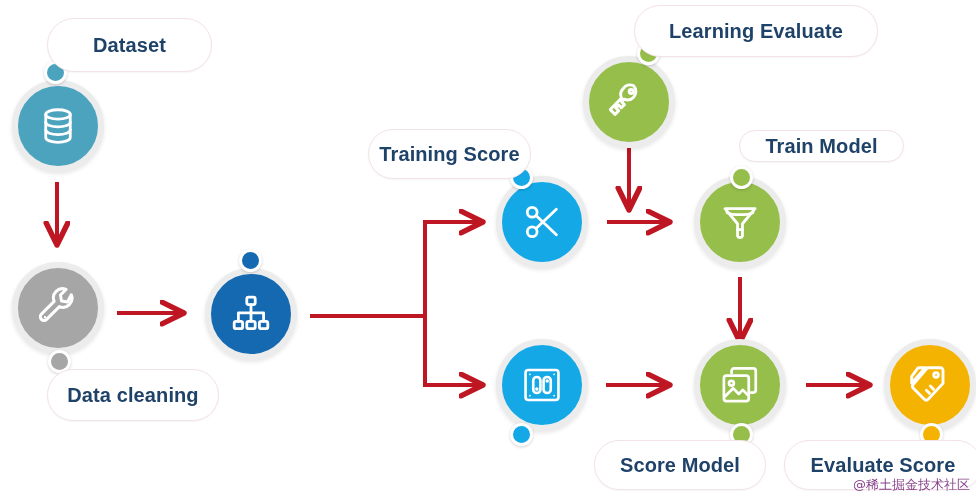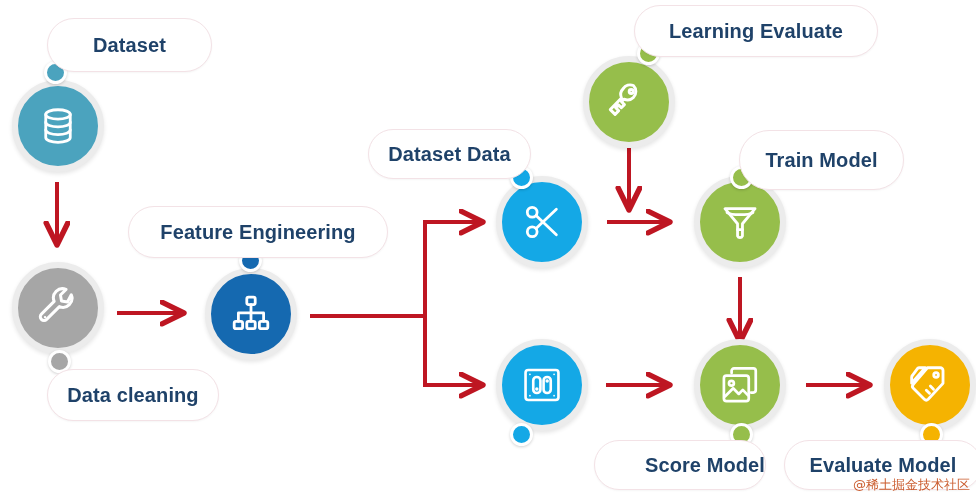--- a/index.html
+++ b/index.html
@@ -64,21 +64,21 @@
     letter-spacing: 0.1px;
     white-space: nowrap;
     box-shadow: 0 1px 2px rgba(0,0,0,0.04);
   }
   
   #watermark {
     position: absolute;
     right: 6px;
     bottom: 6px;
     font-size: 13px;
-    color: #c2410c;
+    color: #701a75;
     opacity: 0.85;
     white-space: nowrap;
     font-family: "DejaVu Sans", sans-serif;
   }
 </style>
 </head>
 <body>
 
 <div id="canvas">
 
@@ -147,37 +147,34 @@
         <rect x="2.4" y="16.2" width="4.8" height="4.2" rx="1"></rect>
         <rect x="9.6" y="16.2" width="4.8" height="4.2" rx="1"></rect>
         <rect x="16.8" y="16.2" width="4.8" height="4.2" rx="1"></rect>
         <path d="M12 6.6 V11.4"></path>
         <path d="M4.8 16.2 V11.4 H19.2 V16.2"></path>
         <path d="M12 11.4 V16.2"></path>
       </svg>
     </span>
   </div>
   <div class="dot" style="left:239px; top:249px; width:23px; height:23px; background:#1569B0;"></div>
-  <div class="pill" style="left:128px; top:206px; width:260px; height:52px;">
-    <span>Feature Engineering</span>
-  </div>
 
   <div class="node" style="left:496px; top:176px; width:92px; height:92px; background:#14A8E6;">
     <span>
       <svg width="42" height="42" viewBox="0 0 24 24" fill="none" stroke="#ffffff" stroke-width="1.6" stroke-linecap="round" stroke-linejoin="round">
         <circle cx="6.4" cy="6.4" r="2.8"></circle>
         <circle cx="6.4" cy="17.6" r="2.8"></circle>
         <path d="M8.6 8.3 L20.2 19.3"></path>
         <path d="M8.6 15.7 L20.2 4.7"></path>
       </svg>
     </span>
   </div>
   <div class="dot" style="left:510px; top:166px; width:23px; height:23px; background:#14A8E6;"></div>
   <div class="pill" style="left:368px; top:129px; width:163px; height:50px;">
-    <span>Dataset Data</span>
+    <span>Training Score</span>
   </div>
 
   <div class="node" style="left:496px; top:339px; width:92px; height:92px; background:#14A8E6;">
     <span>
       <svg width="42" height="42" viewBox="0 0 24 24" fill="none" stroke="#ffffff" stroke-width="1.5" stroke-linecap="round" stroke-linejoin="round">
         <rect x="2.6" y="3.4" width="18.8" height="17.2" rx="1.6"></rect>
         <rect x="7.0" y="7.4" width="4.1" height="9.2" rx="2.05"></rect>
         <rect x="12.9" y="7.4" width="4.1" height="9.2" rx="2.05"></rect>
         <circle cx="9.05" cy="14.3" r="1.0" fill="#ffffff" stroke="none"></circle>
         <circle cx="14.95" cy="9.7" r="1.0" fill="#ffffff" stroke="none"></circle>
@@ -206,50 +203,50 @@
   <div class="node" style="left:694px; top:176px; width:92px; height:92px; background:#96BE4B;">
     <span>
       <svg width="42" height="42" viewBox="0 0 24 24" fill="none" stroke="#ffffff" stroke-width="1.6" stroke-linecap="round" stroke-linejoin="round">
         <path d="M3.4 4.4 h17.2 L13.4 13.0 v7.0 a1.5 1.5 0 0 1 -2.8 0 v-7.0 z"></path>
         <path d="M4.6 6.6 C7.0 8.2 17.0 8.2 19.4 6.6"></path>
         <path d="M10.6 16.4 h2.8"></path>
       </svg>
     </span>
   </div>
   <div class="dot" style="left:730px; top:166px; width:23px; height:23px; background:#96BE4B;"></div>
-  <div class="pill" style="left:739px; top:130px; width:165px; height:60px;">
+  <div class="pill" style="left:739px; top:130px; width:165px; height:32px;">
     <span>Train Model</span>
   </div>
 
   <div class="node" style="left:694px; top:339px; width:92px; height:92px; background:#96BE4B;">
     <span>
       <svg width="42" height="42" viewBox="0 0 24 24" fill="none" stroke="#ffffff" stroke-width="1.55" stroke-linecap="round" stroke-linejoin="round">
         <path d="M7.2 5.2 V3.9 a1.4 1.4 0 0 1 1.4 -1.4 h11.0 a1.4 1.4 0 0 1 1.4 1.4 v11.0 a1.4 1.4 0 0 1 -1.4 1.4 h-1.3"></path>
         <rect x="2.8" y="6.6" width="14.2" height="14.6" rx="1.5"></rect>
         <circle cx="7.1" cy="11.0" r="1.4"></circle>
         <path d="M3.4 18.6 L8.1 13.9 L11.3 17.1 L13.6 14.8 L16.6 17.9"></path>
       </svg>
     </span>
   </div>
   <div class="dot" style="left:730px; top:423px; width:23px; height:23px; background:#96BE4B;"></div>
-  <div class="pill" style="left:594px; top:440px; width:172px; height:50px;justify-content:flex-end;">
+  <div class="pill" style="left:594px; top:440px; width:172px; height:50px;">
     <span>Score Model</span>
   </div>
 
   <div class="node" style="left:884px; top:339px; width:92px; height:92px; background:#F5B301;">
     <span>
       <svg width="44" height="44" viewBox="0 0 24 24" fill="none" stroke="#ffffff" stroke-width="1.55" stroke-linecap="round" stroke-linejoin="round">
         <path d="M10.6 2.6 h7.0 a1.5 1.5 0 0 1 1.5 1.5 v7.0 L11.0 19.8 a1.5 1.5 0 0 1 -2.1 0 L2.9 13.8 a1.5 1.5 0 0 1 0 -2.1 z"></path>
         <path d="M6.2 2.6 h3.2 L2.0 11.0 v-3.2 a1.5 1.5 0 0 1 0.45 -1.05 L5.15 3.05 A1.5 1.5 0 0 1 6.2 2.6 z"></path>
         <circle cx="15.3" cy="6.5" r="1.25"></circle>
         <path d="M12.2 12.6 l1.7 1.7"></path>
         <path d="M10.0 14.8 l1.7 1.7"></path>
       </svg>
     </span>
   </div>
   <div class="dot" style="left:920px; top:423px; width:23px; height:23px; background:#F5B301;"></div>
   <div class="pill" style="left:784px; top:440px; width:198px; height:50px;">
-    <span>Evaluate Model</span>
+    <span>Evaluate Score</span>
   </div>
 
   <div id="watermark">@稀土掘金技术社区</div>
 
 </div>
 
 </body></html>

